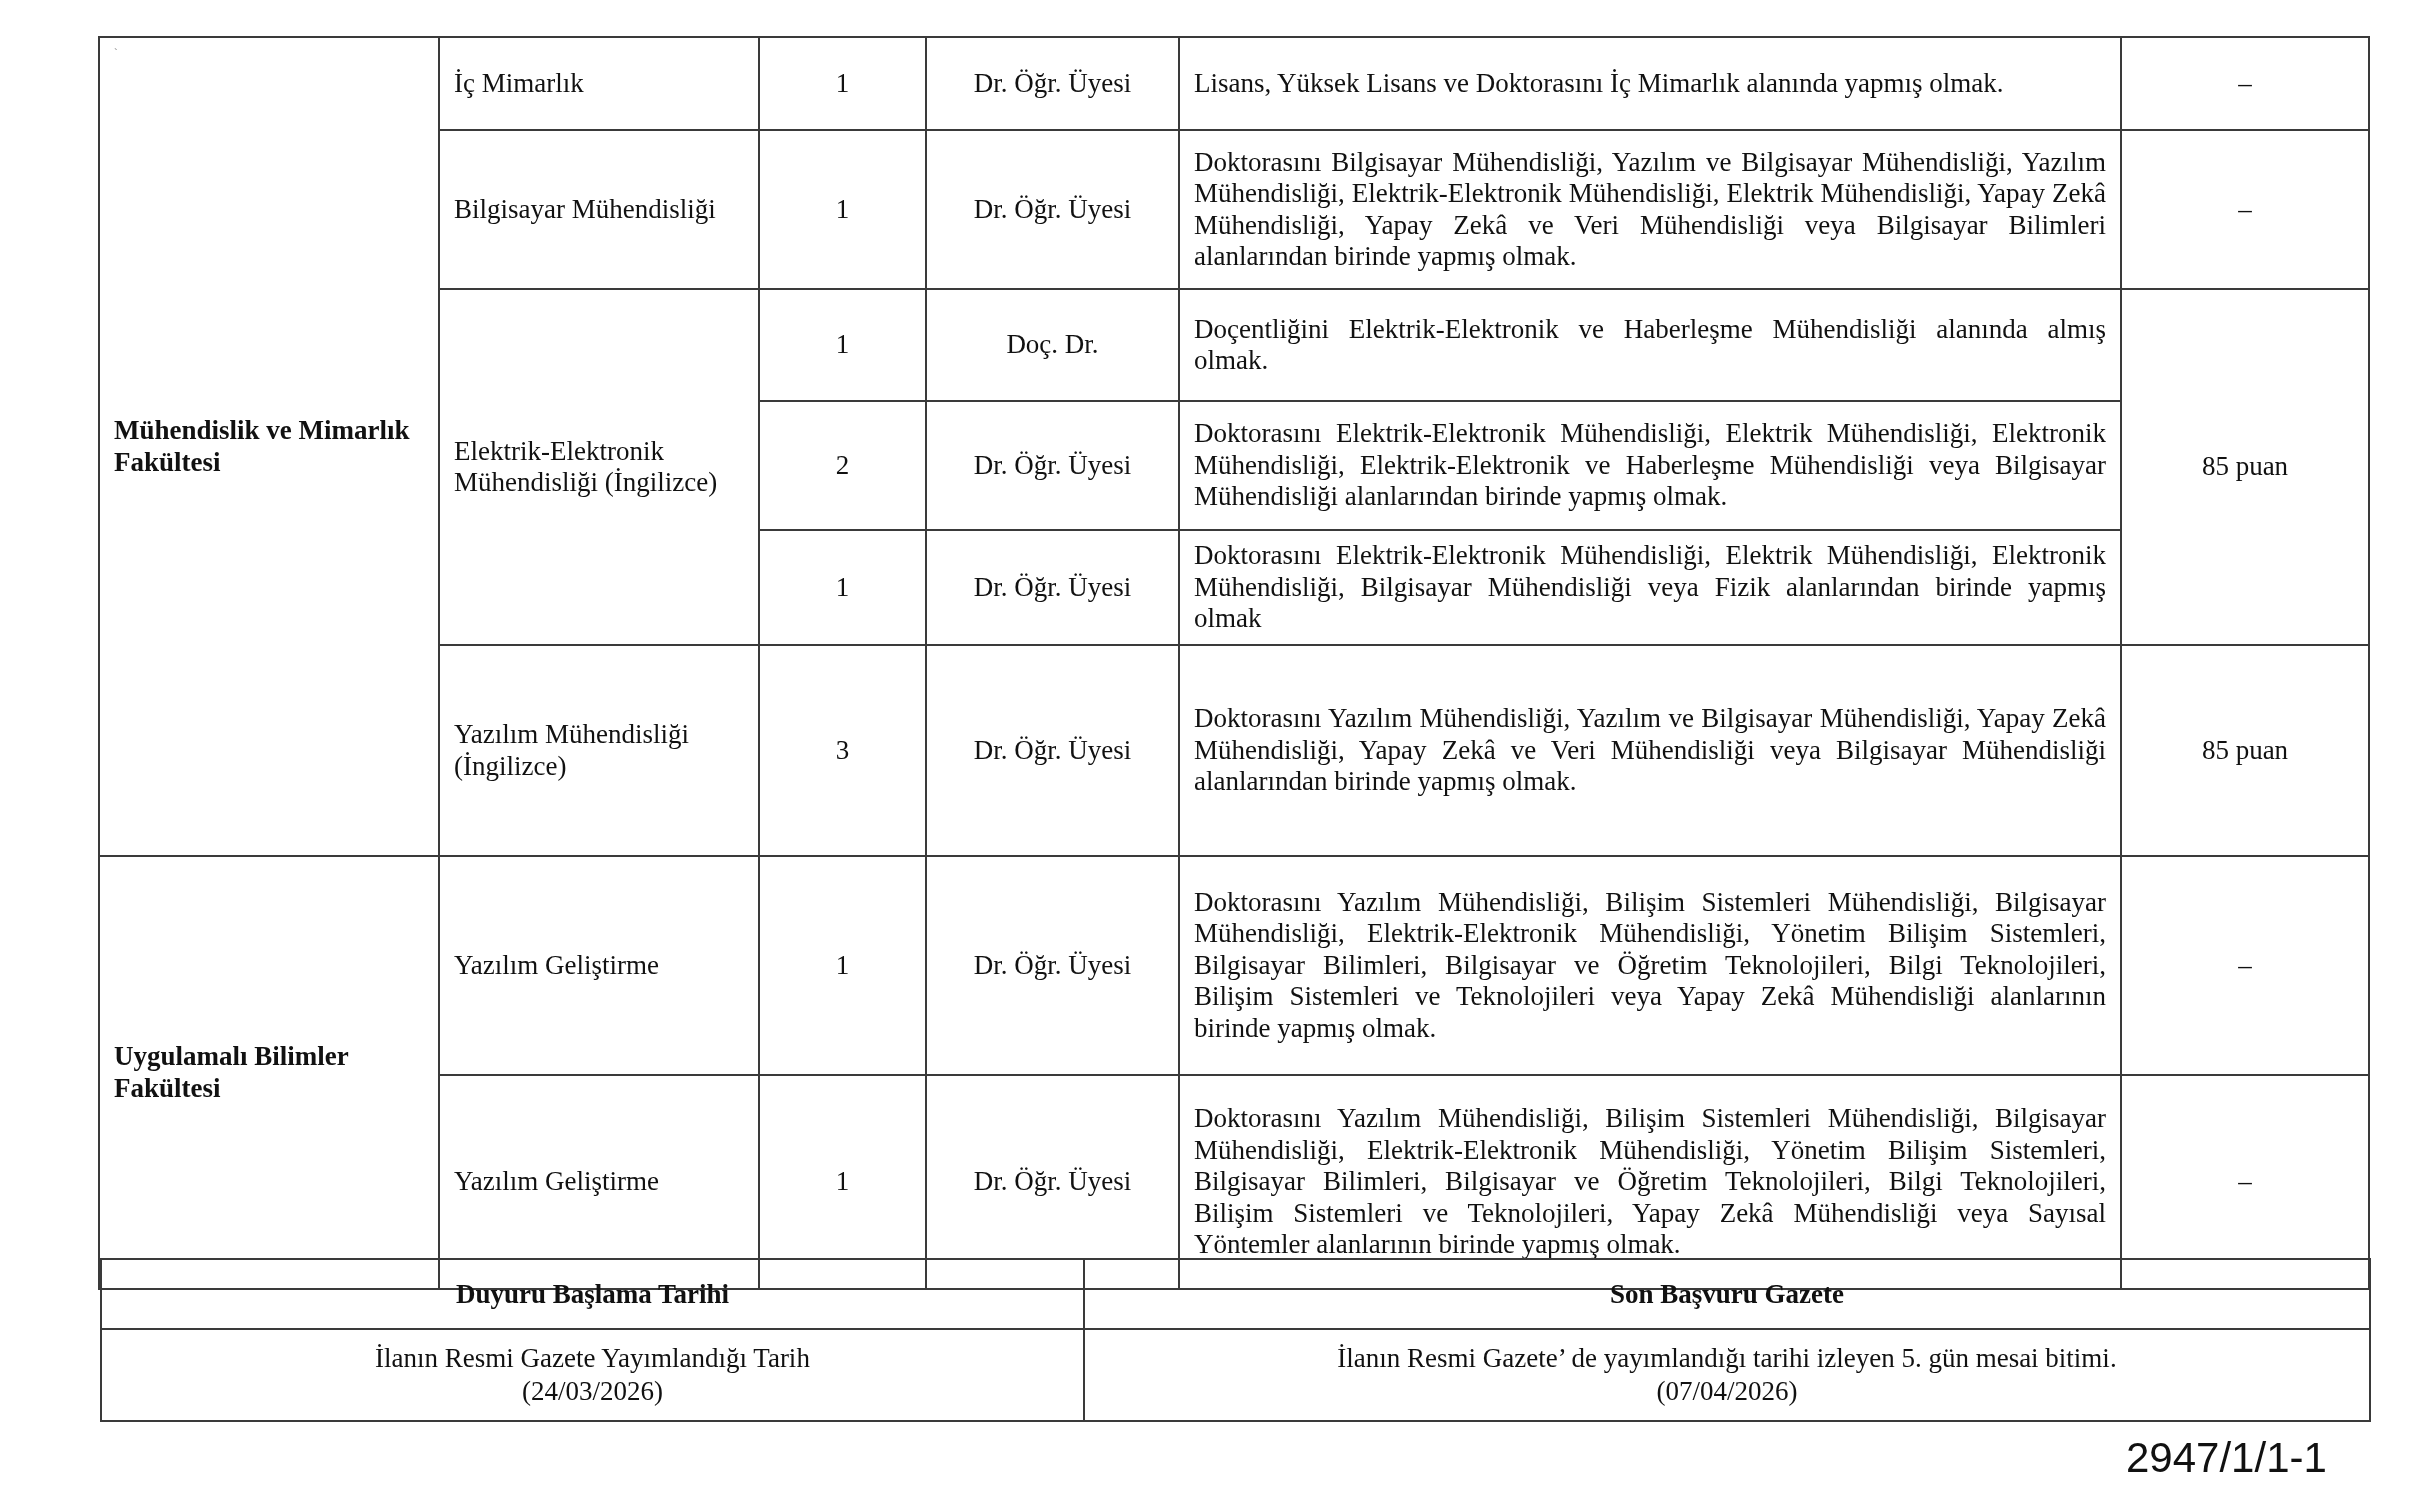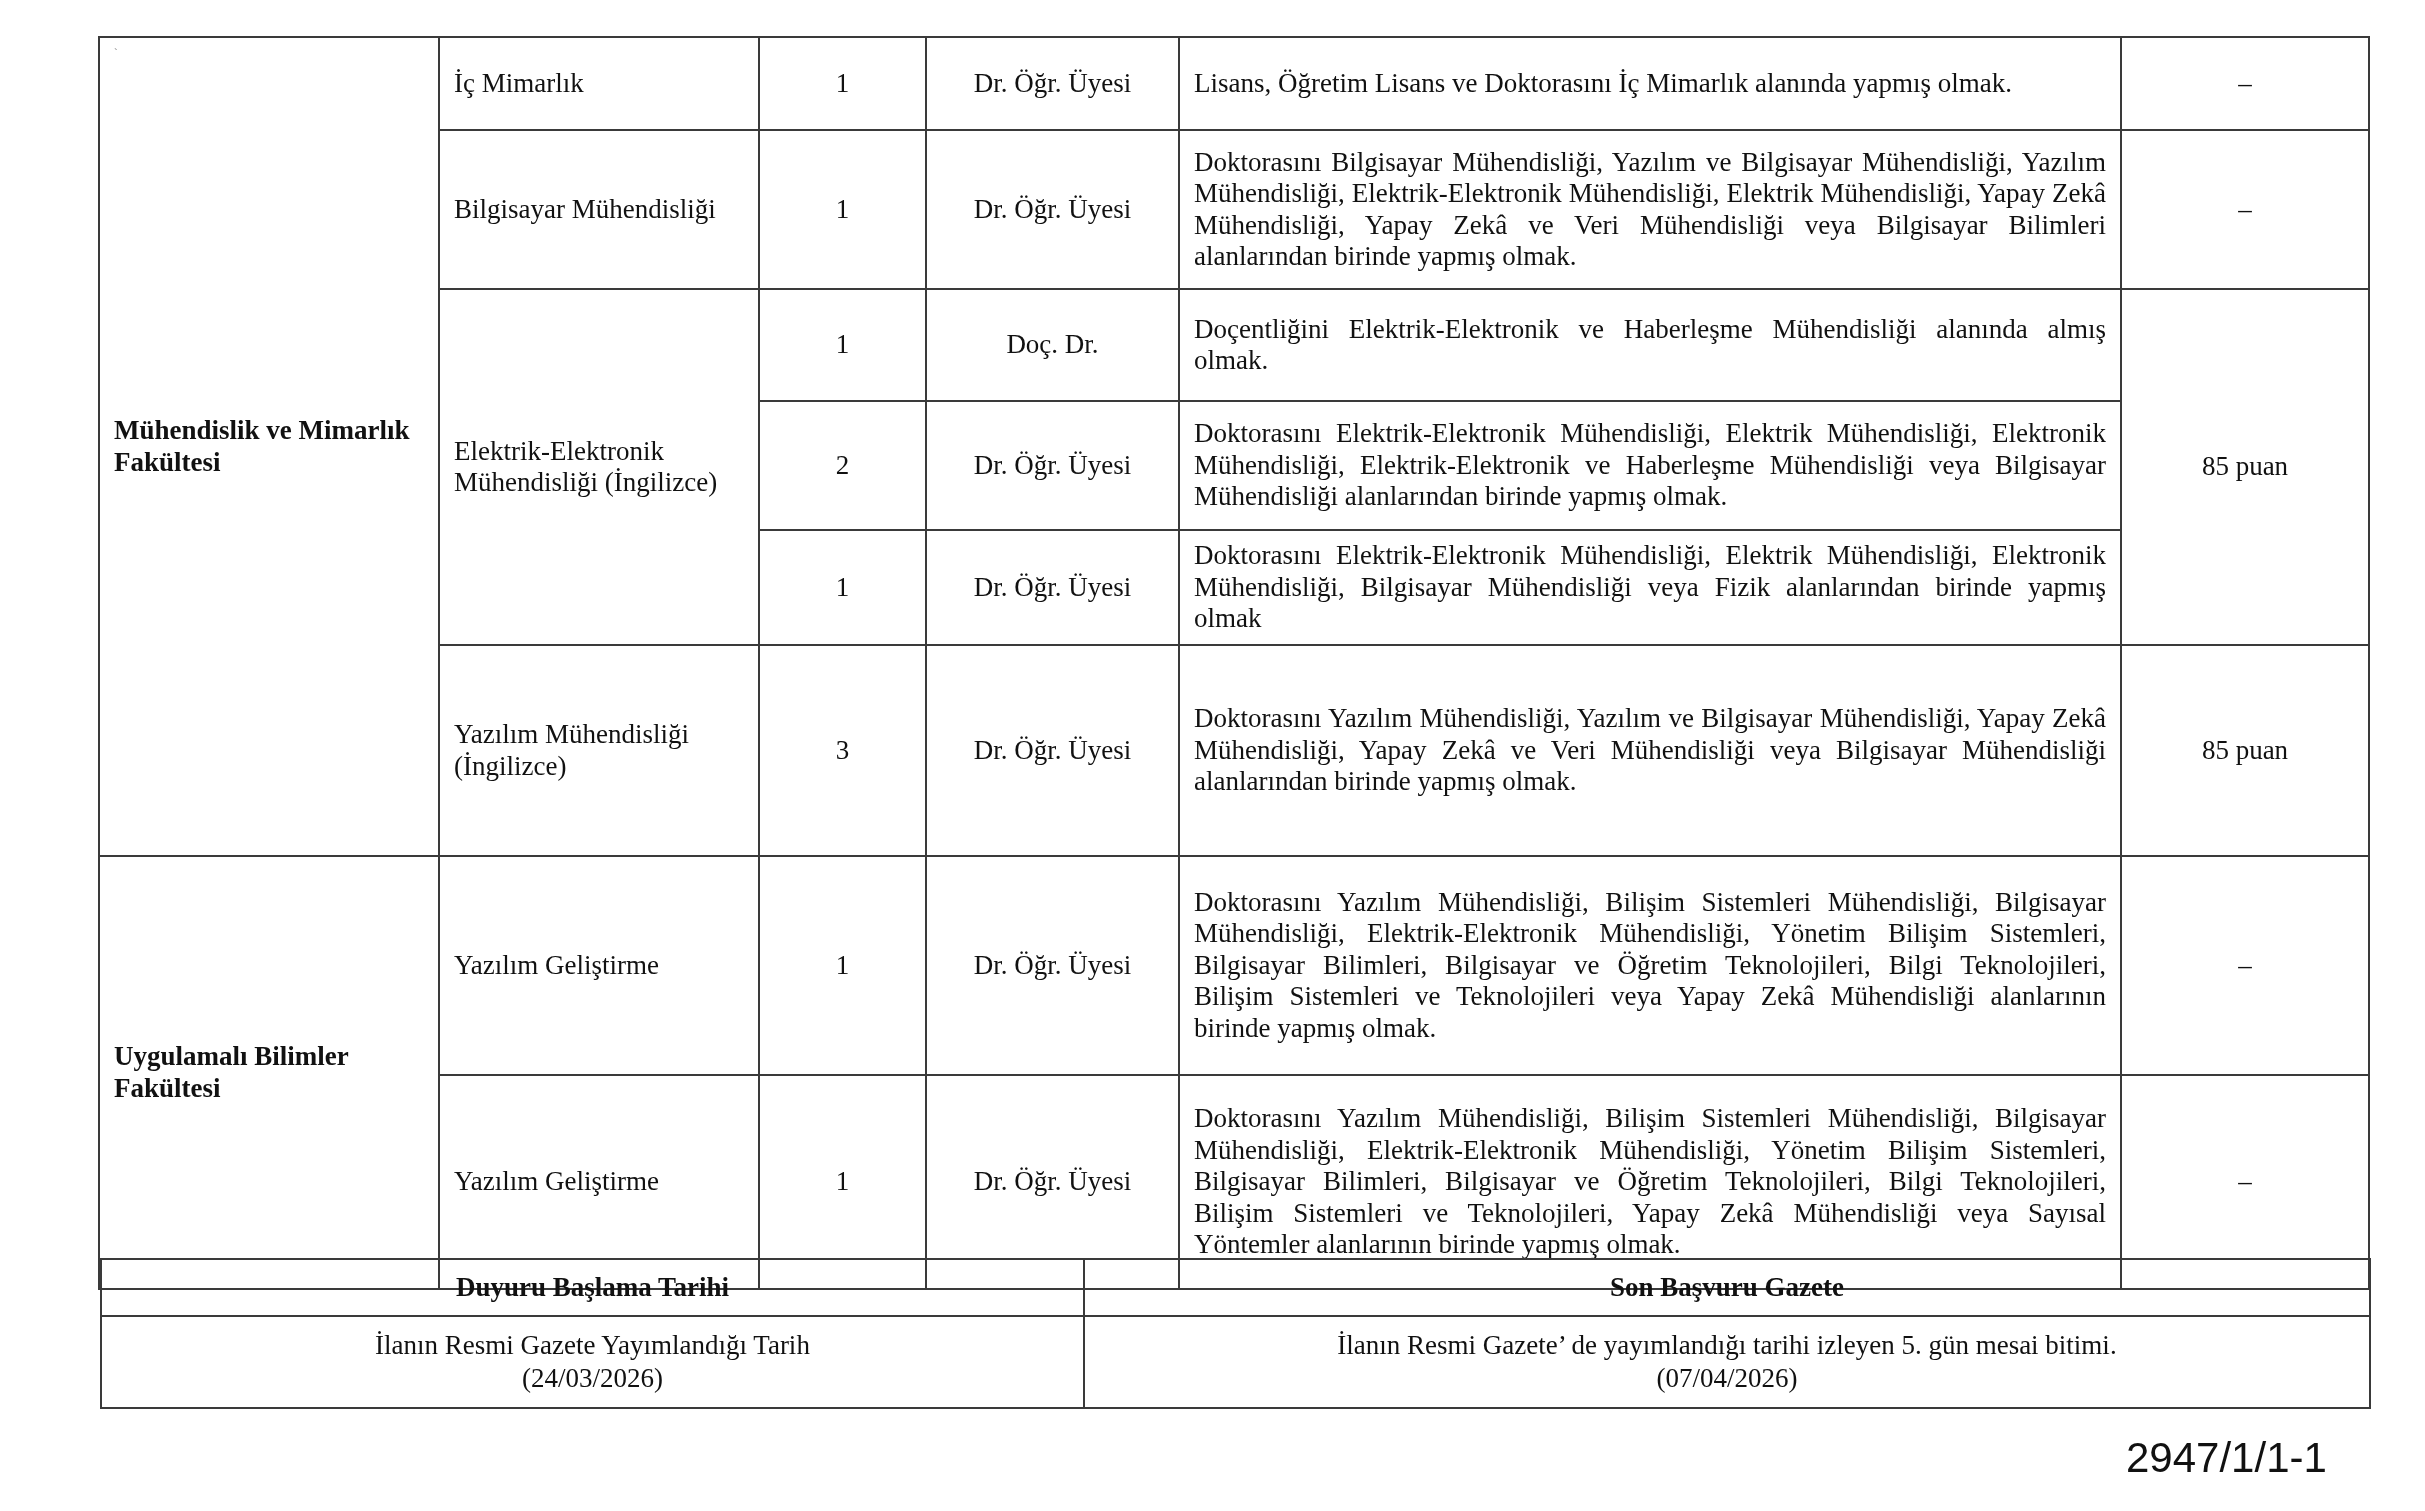--- a/index.html
+++ b/index.html
@@ -38,21 +38,21 @@
   .date-table {
     position: absolute; left: 100px; top: 1258px;
     border-collapse: collapse; table-layout: fixed;
     width: 2268px;
   }
   .date-table td {
     border: 2.4px solid #3a3a3a;
     text-align: center; font-size: 27px; line-height: 33px;
     padding: 0 7.9px;
   }
-  .date-table tr.hdr { height: 57px; margin-top: 12px; }
+  .date-table tr.hdr { height: 70px; margin-top: 12px; }
   .date-table tr.hdr td { font-weight: bold; }
   .date-table tr.val { height: 92px; }
   .date-table .line { display: block; }
 
   .page-number {
     position: absolute; left: 2126px; top: 1434px;
     font-size: 42px; font-family: Liberation Sans, sans-serif;
   }
 </style>
 </head>
@@ -71,21 +71,21 @@
   </colgroup>
   <tbody>
 
     <tr class="r-ic">
       <td class="faculty f1" rowspan="6">
         <span class="fac-text">Mühendislik ve Mimarlık Fakültesi</span>
       </td>
       <td class="dept">İç Mimarlık</td>
       <td class="center">1</td>
       <td class="center">Dr. Öğr. Üyesi</td>
-      <td class="req">Lisans, Öğretim Lisans ve Doktorasını İç Mimarlık alanında yapmış olmak.</td>
+      <td class="req">Lisans, Yüksek Lisans ve Doktorasını İç Mimarlık alanında yapmış olmak.</td>
       <td class="center">–</td>
     </tr>
     <tr class="r-bil">
       <td class="dept">Bilgisayar Mühendisliği</td>
       <td class="center">1</td>
       <td class="center">Dr. Öğr. Üyesi</td>
       <td class="req">Doktorasını Bilgisayar Mühendisliği, Yazılım ve Bilgisayar Mühendisliği, Yazılım Mühendisliği, Elektrik-Elektronik Mühendisliği, Elektrik Mühendisliği, Yapay Zekâ Mühendisliği, Yapay Zekâ ve Veri Mühendisliği veya Bilgisayar Bilimleri alanlarından birinde yapmış olmak.</td>
       <td class="center">–</td>
     </tr>
     <tr class="r-doc">

